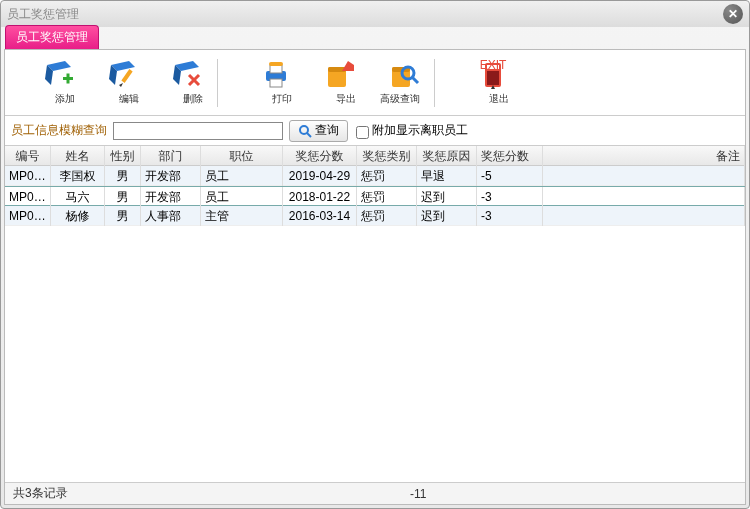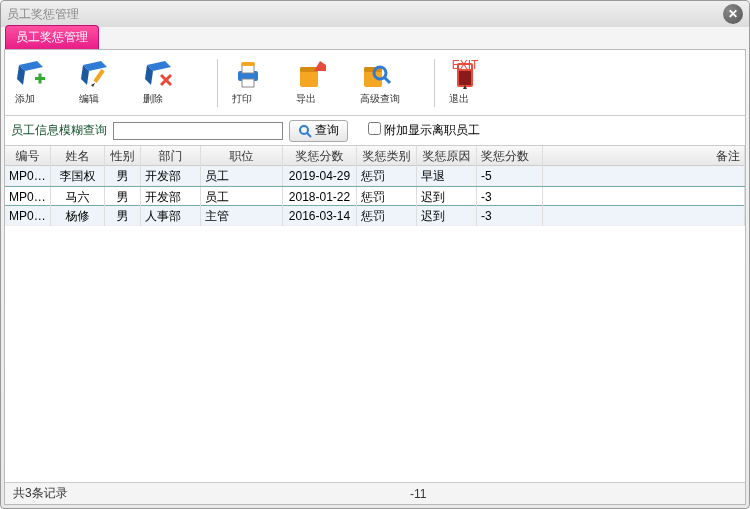--- a/index.html
+++ b/index.html
@@ -5,30 +5,30 @@
 *{box-sizing:border-box;margin:0;padding:0;font-family:"Microsoft YaHei","SimSun",Arial,sans-serif;font-size:12px}
 body{background:#fff}
 .window{width:750px;height:509px;border:1px solid #999;background:linear-gradient(#f5f5f5,#e8e8e8);border-radius:4px;position:relative;display:flex;flex-direction:column;overflow:hidden}
 .titlebar{height:26px;display:flex;align-items:center;padding:0 6px;background:linear-gradient(#f0f0f0,#dcdcdc);border-top-left-radius:6px;border-top-right-radius:6px}
 .titlebar .title{color:#888;font-size:12px}
 .close-btn{margin-left:auto;width:20px;height:20px;border-radius:50%;background:radial-gradient(circle at 30% 30%,#888,#555);color:#fff;display:flex;align-items:center;justify-content:center;cursor:pointer;font-weight:bold;font-size:12px}
 .tabbar{height:22px;display:flex;align-items:flex-end;padding-left:4px}
 .tab{background:linear-gradient(#ff4fa0,#e81e88);color:#fff;font-size:12px;padding:3px 10px;border-top-left-radius:4px;border-top-right-radius:4px;border:1px solid #c01070;border-bottom:none;cursor:pointer}
 .content{flex:1;background:#fff;border:1px solid #bbb;margin:0 3px 3px 3px;display:flex;flex-direction:column}
 .toolbar{height:66px;border-bottom:1px solid #ccc;display:flex;align-items:center;padding:4px 10px;gap:4px}
-.tbtn{width:60px;height:58px;display:flex;flex-direction:column;align-items:flex-start;justify-content:center;gap:1px;cursor:pointer;border-radius:4px}
+.tbtn{width:60px;height:58px;display:flex;flex-direction:column;align-items:flex-end;justify-content:center;gap:1px;cursor:pointer;border-radius:4px}
 .tbtn .ic{width:32px;height:32px;display:flex;align-items:center;justify-content:center}
 .tbtn .lbl{font-size:10px;color:#333}
 .divider{width:1px;height:48px;background:#ccc;margin:0 10px}
 .searchbar{height:30px;border-bottom:1px solid #ccc;display:flex;align-items:center;padding:0 6px;gap:6px}
-.searchbar .slabel{color:#14532d}
+.searchbar .slabel{color:#a16207}
 .searchbar input[type=text]{width:170px;height:18px;border:1px solid #888;padding:0 3px}
 .qbtn{display:flex;align-items:center;gap:3px;height:22px;padding:0 8px;border:1px solid #aaa;background:linear-gradient(#fefefe,#e6e6e6);border-radius:3px;cursor:pointer}
 .qbtn .mag{width:14px;height:14px}
-.chkwrap{display:flex;align-items:flex-start;gap:3px;margin-left:14px}
+.chkwrap{display:flex;align-items:flex-end;gap:3px;margin-left:2px}
 .chkwrap input{width:13px;height:13px}
 .grid{flex:1;overflow:auto;position:relative}
 .gridhead{display:flex;background:linear-gradient(#f8f8f8,#e8e8e8);border-bottom:1px solid #ccc;height:20px;position:sticky;top:0}
 .gh,.gc{border-right:1px solid #ddd;padding:2px 4px;overflow:hidden;white-space:nowrap;text-overflow:ellipsis;height:20px;line-height:16px}
 .gh{text-align:center;color:#333;font-size:12px}
 .row{display:flex;height:20px;border-bottom:1px solid #eee}
 .row.sel{background:#fff;border-top:1px solid #7aa;border-bottom:1px solid #7aa}
 .row.alt{background:#eef4fa}
 .c0{width:46px}.c1{width:54px;text-align:center}.c2{width:36px;text-align:center}.c3{width:60px}.c4{width:82px}.c5{width:74px;text-align:center}.c6{width:60px}.c7{width:60px}.c8{width:66px;text-align:left;padding-right:0}.c9{flex:1;text-align:right}
 .statusbar{height:22px;border-top:1px solid #ccc;background:#f4f4f4;display:flex;align-items:center;padding:0 8px;font-size:12px;color:#333}

